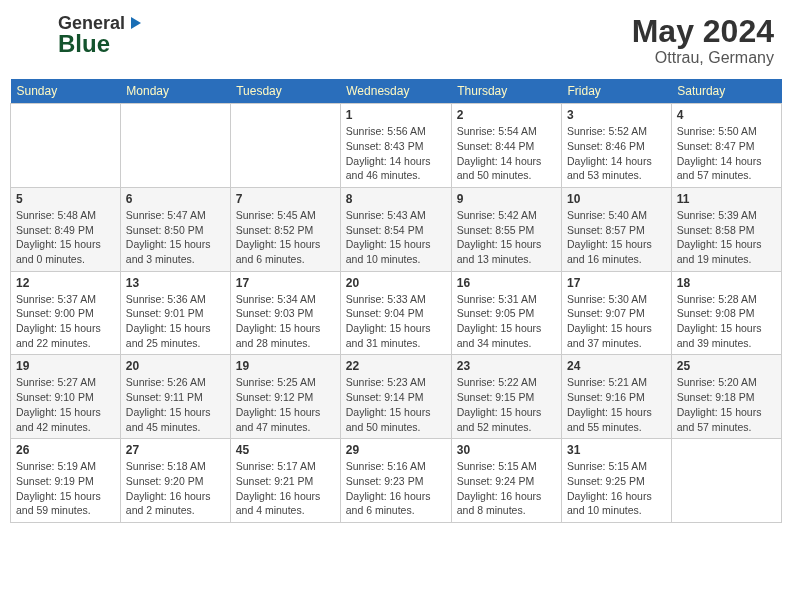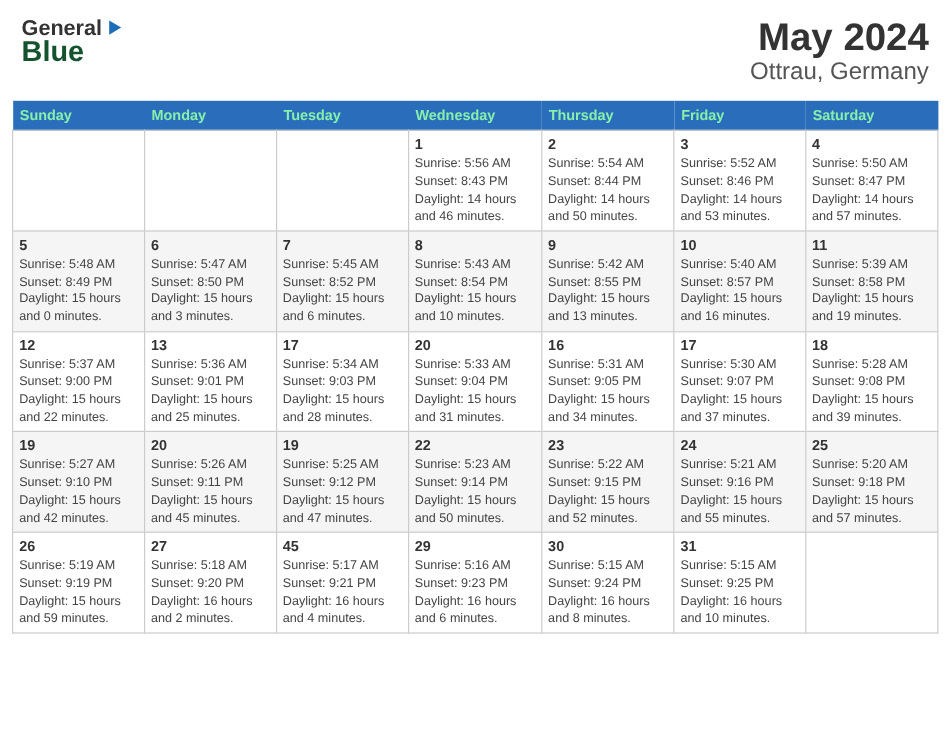--- a/index.html
+++ b/index.html
@@ -14,20 +14,21 @@
       display: flex;
       justify-content: space-between;
       align-items: flex-start;
       margin-bottom: 8px;
       padding: 4px 8px;
     }
     .logo {
       display: flex;
       flex-direction: column;
       align-items: flex-start;
+      margin-left: 40px;
     }
     .logo-general {
       font-size: 18px;
       font-weight: bold;
       color: #333;
       line-height: 1;
     }
     .logo-blue {
       font-size: 24px;
       font-weight: bold;
@@ -38,35 +39,35 @@
       text-align: right;
       margin-left: 28px;
     }
     .month-title {
       font-size: 32px;
       font-weight: bold;
       color: #333;
       line-height: 1.1;
     }
     .location-title {
-      font-size: 20px;
+      font-size: 16px;
       color: #555;
     }
     table {
       width: 100%;
       border-collapse: collapse;
       font-size: 11px;
     }
     thead tr th {
       background-color: #2a6ebb;
-      color: #86efac;
+      color: #fef9c3;
       text-align: left;
       padding: 5px 6px;
       font-size: 12px;
-      font-weight: bold;
+      font-weight: normal;
     }
     tbody tr td {
       border: 1px solid #ccc;
       padding: 4px 5px;
       vertical-align: top;
       width: 113px;
       min-height: 80px;
       background: #fff;
     }
     tbody tr:nth-child(even) td {

